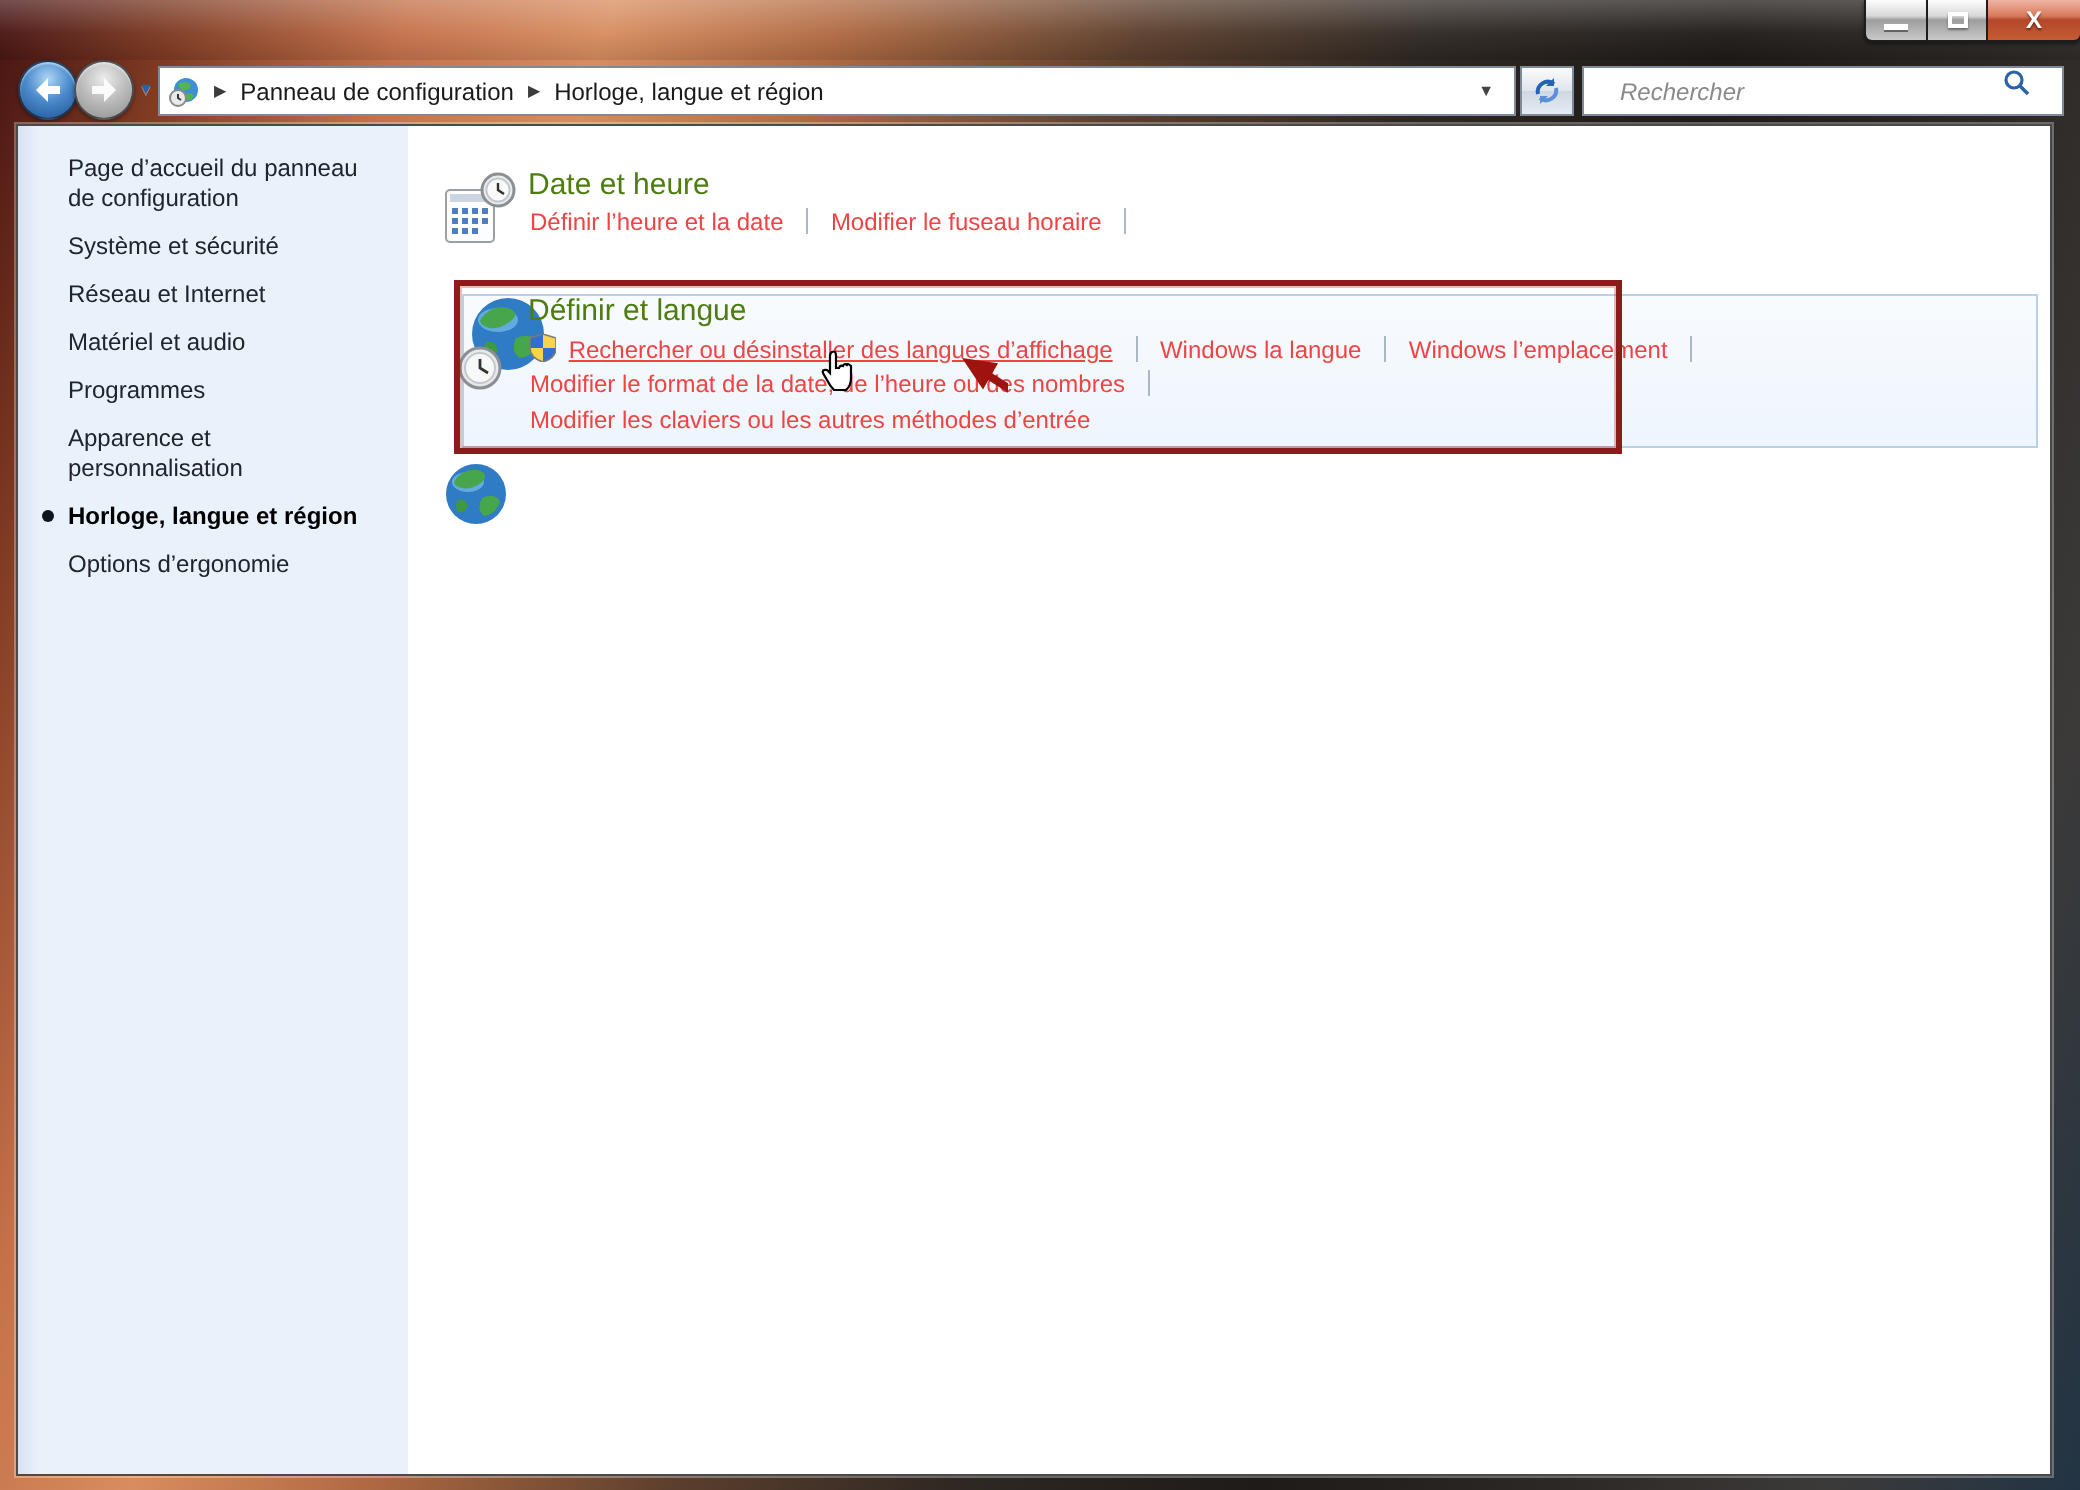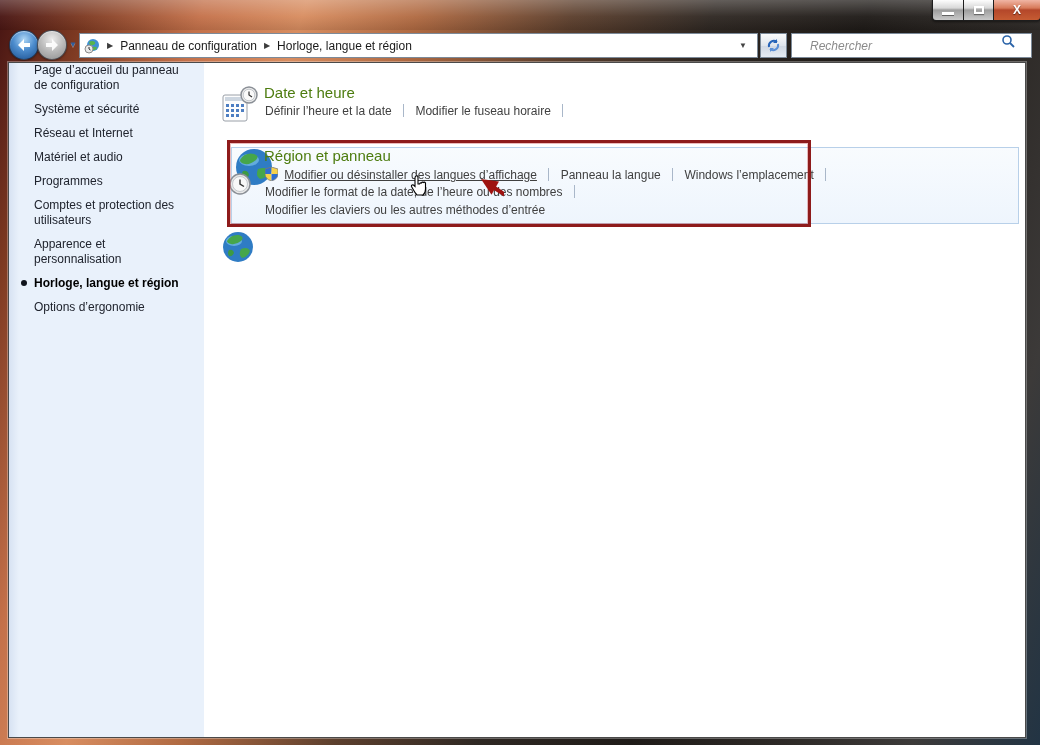--- a/index.html
+++ b/index.html
@@ -83,21 +83,21 @@
   .content-frame {
     position:absolute; left:8px; top:62px; width:1018px; height:676px;
     background:#fff; border:1px solid #4a4a4a;
     box-shadow:0 0 0 1px rgba(255,255,255,0.3);
   }
 
   
   .sidebar {
     position:absolute; left:0; top:0; width:195px; height:100%;
     background:linear-gradient(to right,#d7e2f2 0,#e9f1fb 10px,#e9f1fb 100%);
-    padding-top:0; font-size:12px; color:#20242e;
+    padding-top:14px; font-size:12px; color:#20242e;
   }
   .side-item { position:relative; padding:0 10px 0 25px; margin-bottom:9px; line-height:15px; cursor:default; }
   .side-item.active { font-weight:bold; color:#000; }
   .side-bullet { position:absolute; left:12px; top:4px; width:6px; height:6px; border-radius:50%; background:#10141c; }
 
   
   .main { position:absolute; left:195px; top:0; right:0; bottom:0; font-size:12px; }
 
   .hl-box {
     position:absolute; left:27px; right:6px; top:84px; height:77px;
@@ -105,21 +105,21 @@
     border:1px solid #b8d0e9;
   }
   .red-rect {
     position:absolute; left:23px; top:77px; width:584px; height:87px;
     border:3px solid #8e1b1b; box-shadow:inset 0 0 0 1px rgba(200,60,60,0.35);
     pointer-events:none;
   }
 
   .sec-title { position:absolute; font-size:15px; color:#4d7c0f; white-space:nowrap; cursor:pointer; }
   .task-row { position:absolute; white-space:nowrap; color:#0663c7; }
-  .task-link { color:#404040; text-decoration:none; cursor:pointer; }
+  .task-link { color:#ef4444; text-decoration:none; cursor:pointer; }
   .task-link.underlined { text-decoration:underline; }
   .vdiv { display:inline-block; width:1px; height:13px; background:#a9b7c9; margin:0 8px; vertical-align:-2px; }
 
   .icon-abs { position:absolute; }
 
   
   .annot-svg { position:absolute; inset:0; pointer-events:none; }
   .hand-cursor { position:absolute; left:205px; top:112px; pointer-events:none; }
 </style>
 </head>
@@ -185,21 +185,20 @@
   </div>
 
   <div class="content-frame">
 
     <div class="sidebar">
       <div class="side-item">Page d’accueil du panneau de configuration</div>
       <div class="side-item">Système et sécurité</div>
       <div class="side-item">Réseau et Internet</div>
       <div class="side-item">Matériel et audio</div>
       <div class="side-item">Programmes</div>
-      <div class="side-item">Comptes et protection des utilisateurs</div>
       <div class="side-item">Apparence et personnalisation</div>
       <div class="side-item active">
         <span class="side-bullet"></span>
         <span>Horloge, langue et région</span>
       </div>
       <div class="side-item">Options d’ergonomie</div>
     </div>
 
     <div class="main">
 
@@ -237,39 +236,39 @@
         <circle cx="26" cy="20" r="18" fill="#2f7cc4"></circle>
         <circle cx="26" cy="20" r="18" fill="none" stroke="#1b5globe" stroke-opacity="0"></circle>
         <ellipse cx="21" cy="13" rx="10" ry="6" fill="#8ed2f2" opacity="0.55"></ellipse>
         <path d="M12 13 Q17 5 26 7 Q32 9 28 13 Q22 18 17 17 Q12 16 12 13Z" fill="#46a64b"></path>
         <path d="M30 22 Q38 19 41 24 Q39 31 32 32 Q27 29 30 22Z" fill="#46a64b"></path>
         <path d="M15 24 Q20 23 21 28 Q19 33 15 31 Q13 27 15 24Z" fill="#3d9a43"></path>
         <circle cx="12" cy="37" r="10" fill="#e8e8e8" stroke="#8a8f96" stroke-width="1.5"></circle>
         <circle cx="12" cy="37" r="7.5" fill="#f8f8f8" stroke="#c4c8cd"></circle>
         <path d="M12 32.5 L12 37 L16 39.5" stroke="#333" stroke-width="1.4" fill="none"></path>
       </svg>
-      <div class="sec-title" style="left:60px; top:84px;">Région et panneau</div>
+      <div class="sec-title" style="left:60px; top:84px;">Définir et langue</div>
       <div class="task-row" style="left:61px; top:104px;">
         <svg width="13" height="14" viewBox="0 0 13 14" style="vertical-align:-2px; margin-right:3px;">
           <defs>
               <clipPath id="sh">
                 <path d="M6.5 0 L13 2 L13 7 Q13 12 6.5 14 Q0 12 0 7 L0 2 Z"></path>
               </clipPath>
             </defs>
           <g clip-path="url(#sh)">
             <rect x="0" y="0" width="6.5" height="7" fill="#2f6fd0"></rect>
             <rect x="6.5" y="0" width="6.5" height="7" fill="#f7d24a"></rect>
             <rect x="0" y="7" width="6.5" height="7" fill="#f7d24a"></rect>
             <rect x="6.5" y="7" width="6.5" height="7" fill="#2f6fd0"></rect>
           </g>
           <path d="M6.5 0 L13 2 L13 7 Q13 12 6.5 14 Q0 12 0 7 L0 2 Z" fill="none" stroke="#7a7a7a" stroke-width="0.8"></path>
         </svg>
-        <span class="task-link underlined">Modifier ou désinstaller des langues d’affichage</span>
-        <span class="vdiv"></span>
-        <span class="task-link">Panneau la langue</span>
+        <span class="task-link underlined">Rechercher ou désinstaller des langues d’affichage</span>
+        <span class="vdiv"></span>
+        <span class="task-link">Windows la langue</span>
         <span class="vdiv"></span>
         <span class="task-link">Windows l’emplacement</span>
         <span class="vdiv"></span>
       </div>
       <div class="task-row" style="left:61px; top:122px;">
         <span class="task-link">Modifier le format de la date, de l’heure ou des nombres</span>
         <span class="vdiv"></span>
       </div>
       <div class="task-row" style="left:61px; top:140px;">
         <span class="task-link">Modifier les claviers ou les autres méthodes d’entrée</span>

